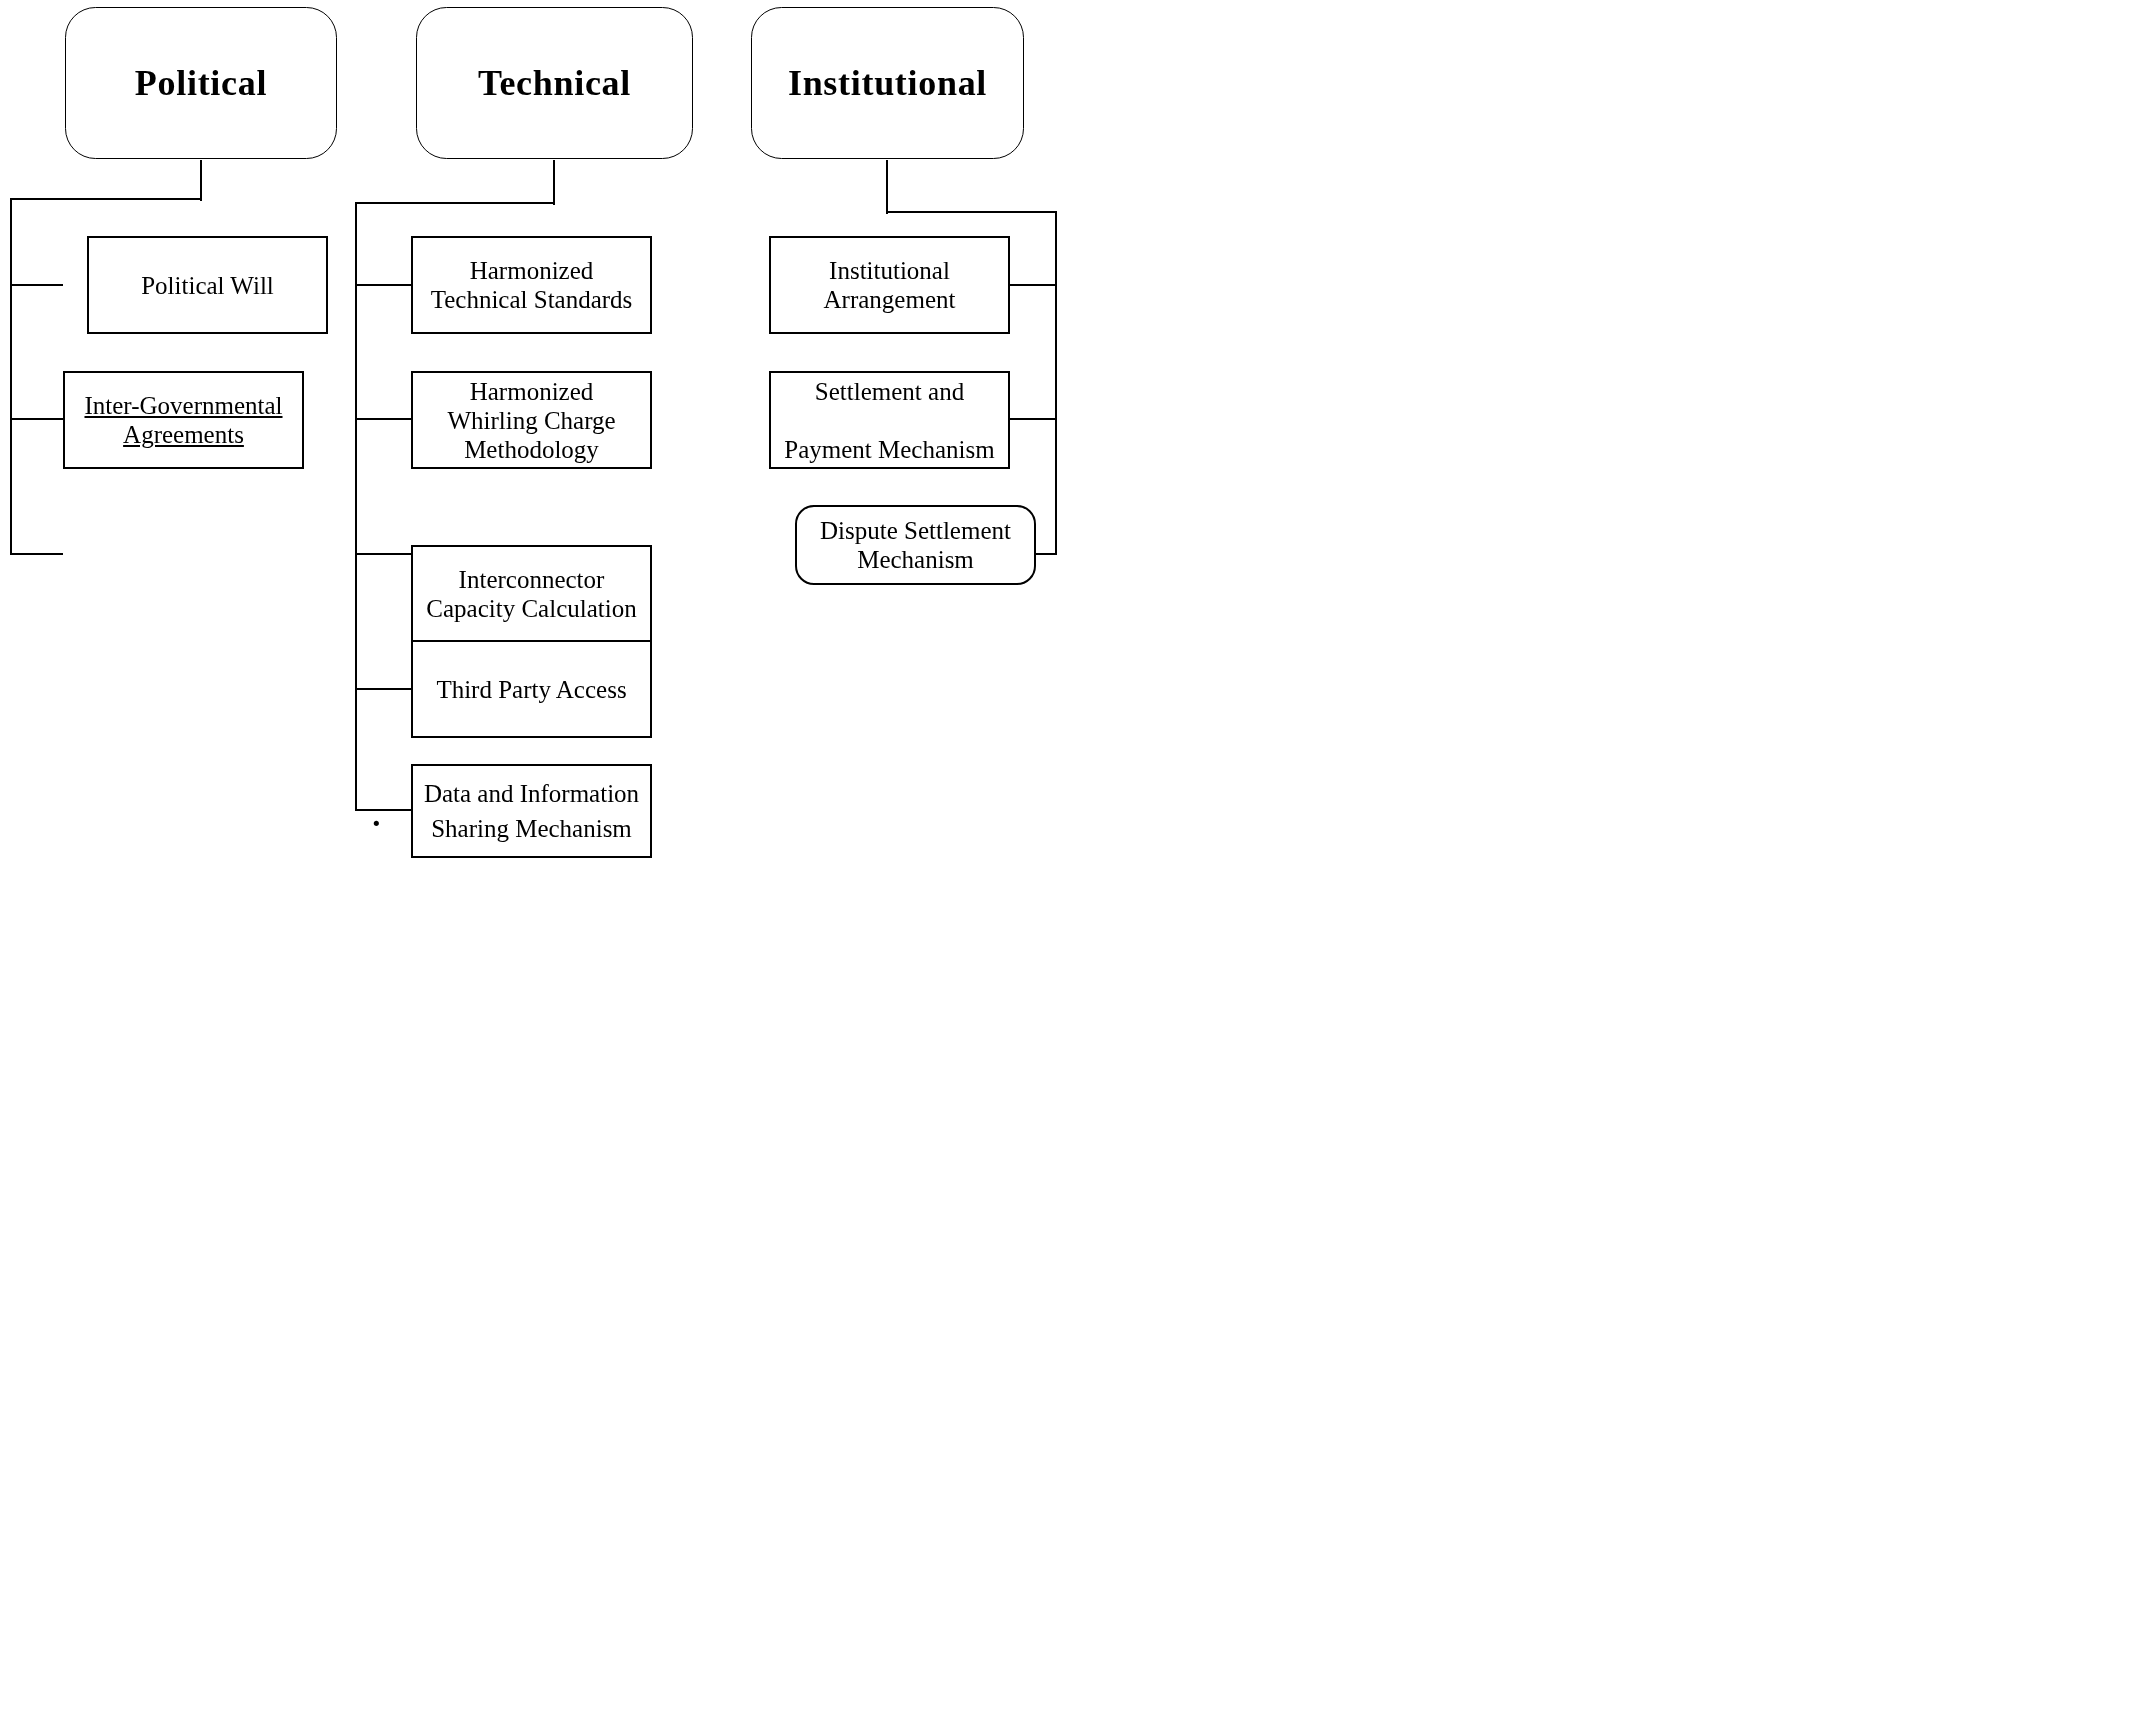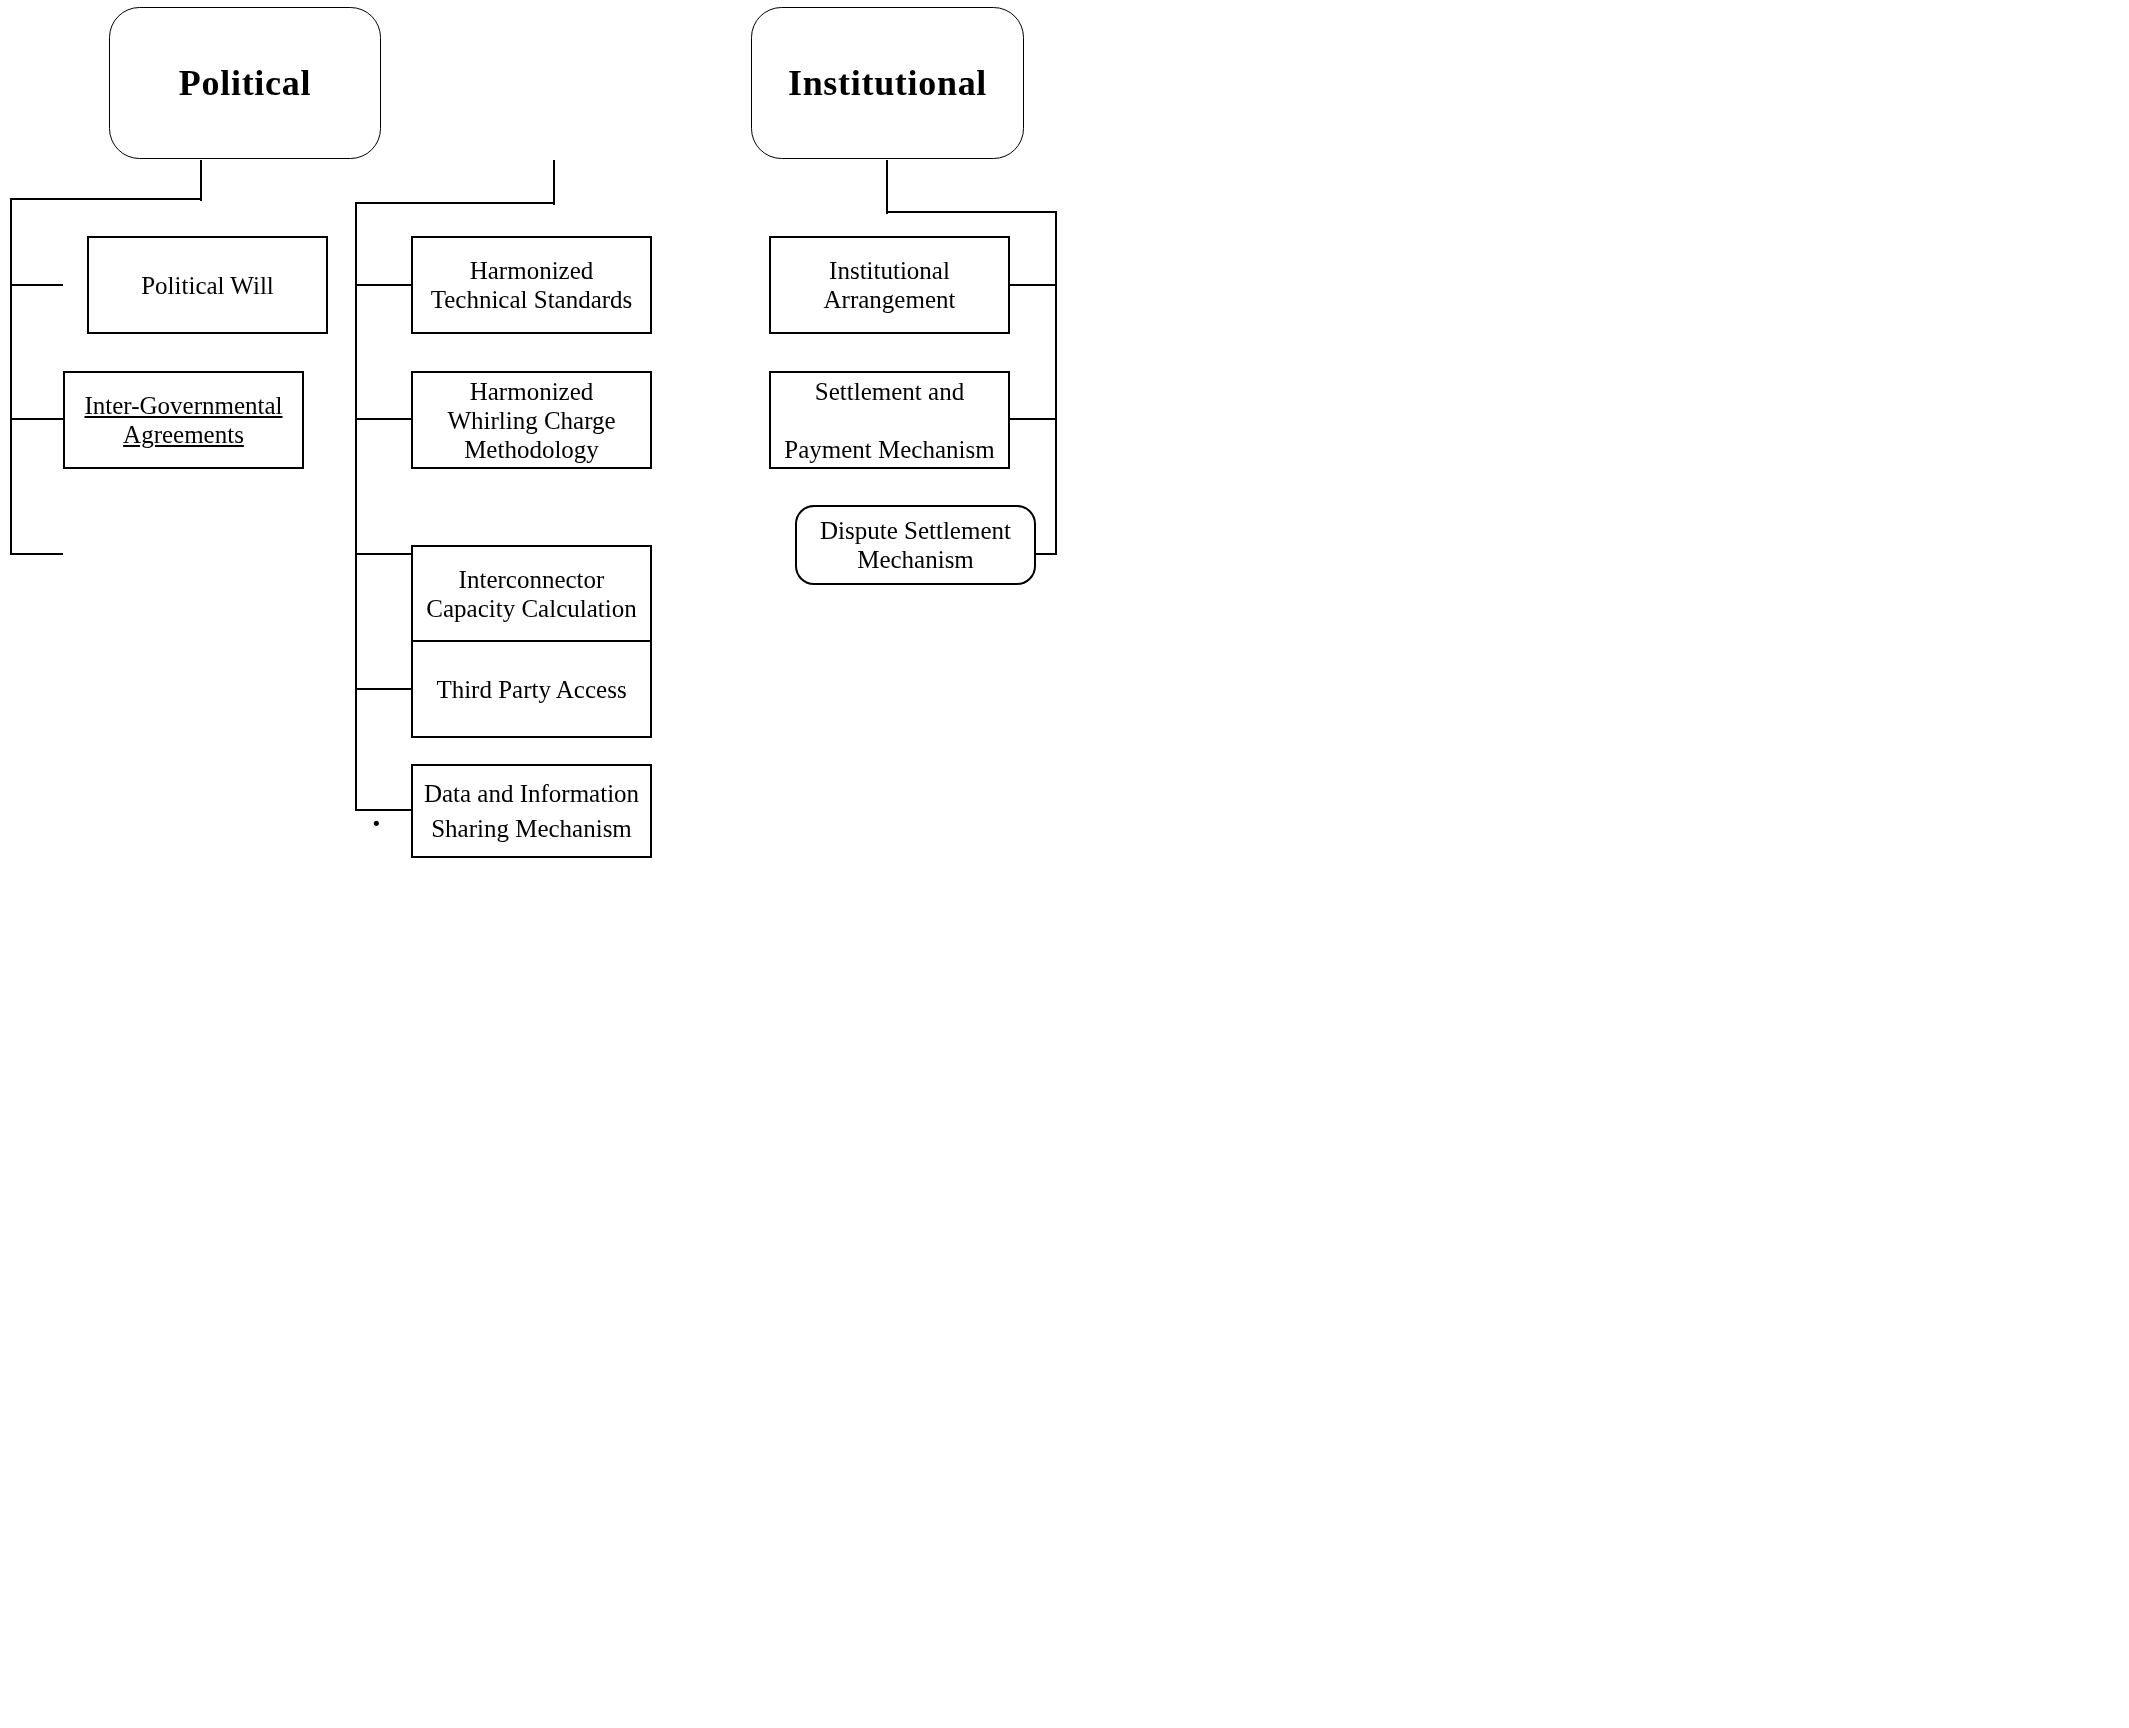--- a/index.html
+++ b/index.html
@@ -56,22 +56,25 @@
     font-size: 32px;
     line-height: 14.5px;
     font-weight: bold;
   }
 </style>
 </head>
 <body>
 
 <div class="canvas">
 
-  <div class="hdr" style="left:65px; top:7.3px; width:272px; height:152px;margin-left:44px;">
+  <div class="hdr" style="left:65px; top:7.3px; width:272px; height:152px;">
     <span>Political</span>
+  </div>
+  <div class="hdr" style="left:416px; top:7.3px; width:277px; height:152px;">
+    <span>Technical</span>
   </div>
   <div class="hdr" style="left:751px; top:7.3px; width:273px; height:152px;">
     <span>Institutional</span>
   </div>
 
   <div class="seg" style="left:200px; top:160px; width:2.2px;  height:41px;"></div>
   <div class="seg" style="left:10.2px;  top:198px; width:192px; height:2.2px;"></div>
   <div class="seg" style="left:10.2px;  top:198px; width:2.2px;  height:357px;"></div>
   <div class="seg" style="left:10.2px;  top:284px; width:53px; height:2.2px;"></div>
   <div class="seg" style="left:10.2px;  top:418px; width:53px; height:2.2px;"></div>

